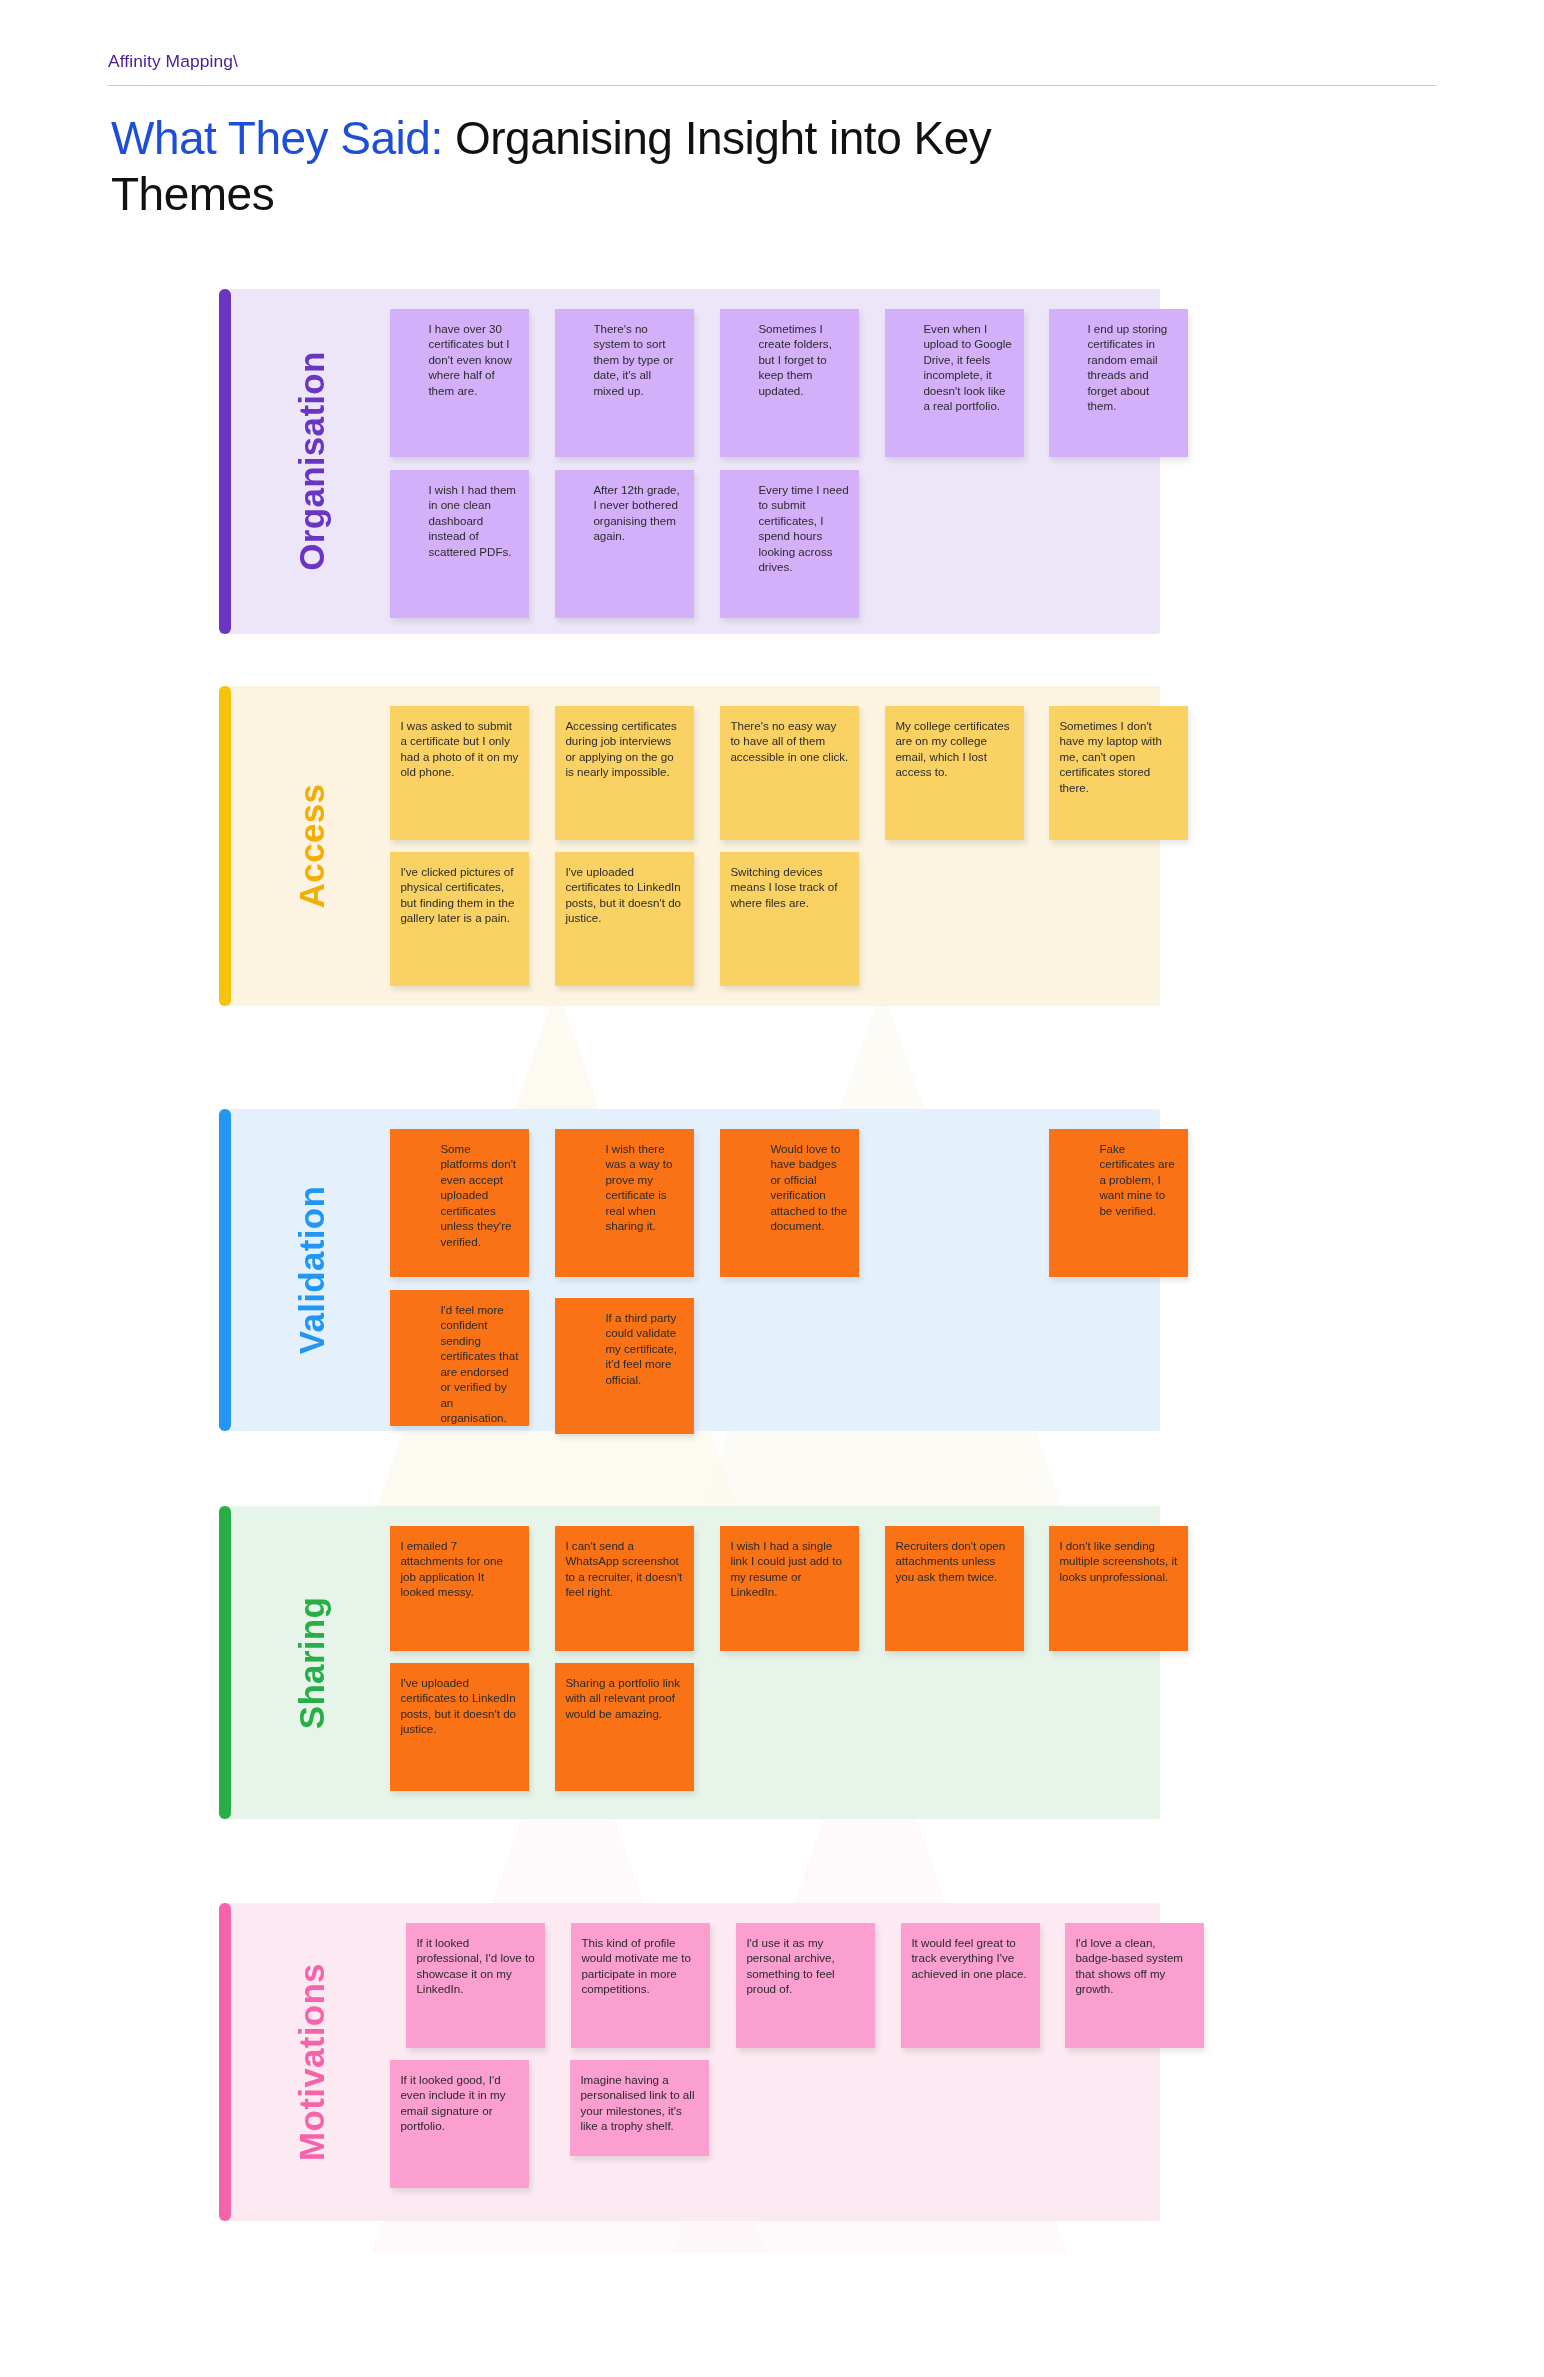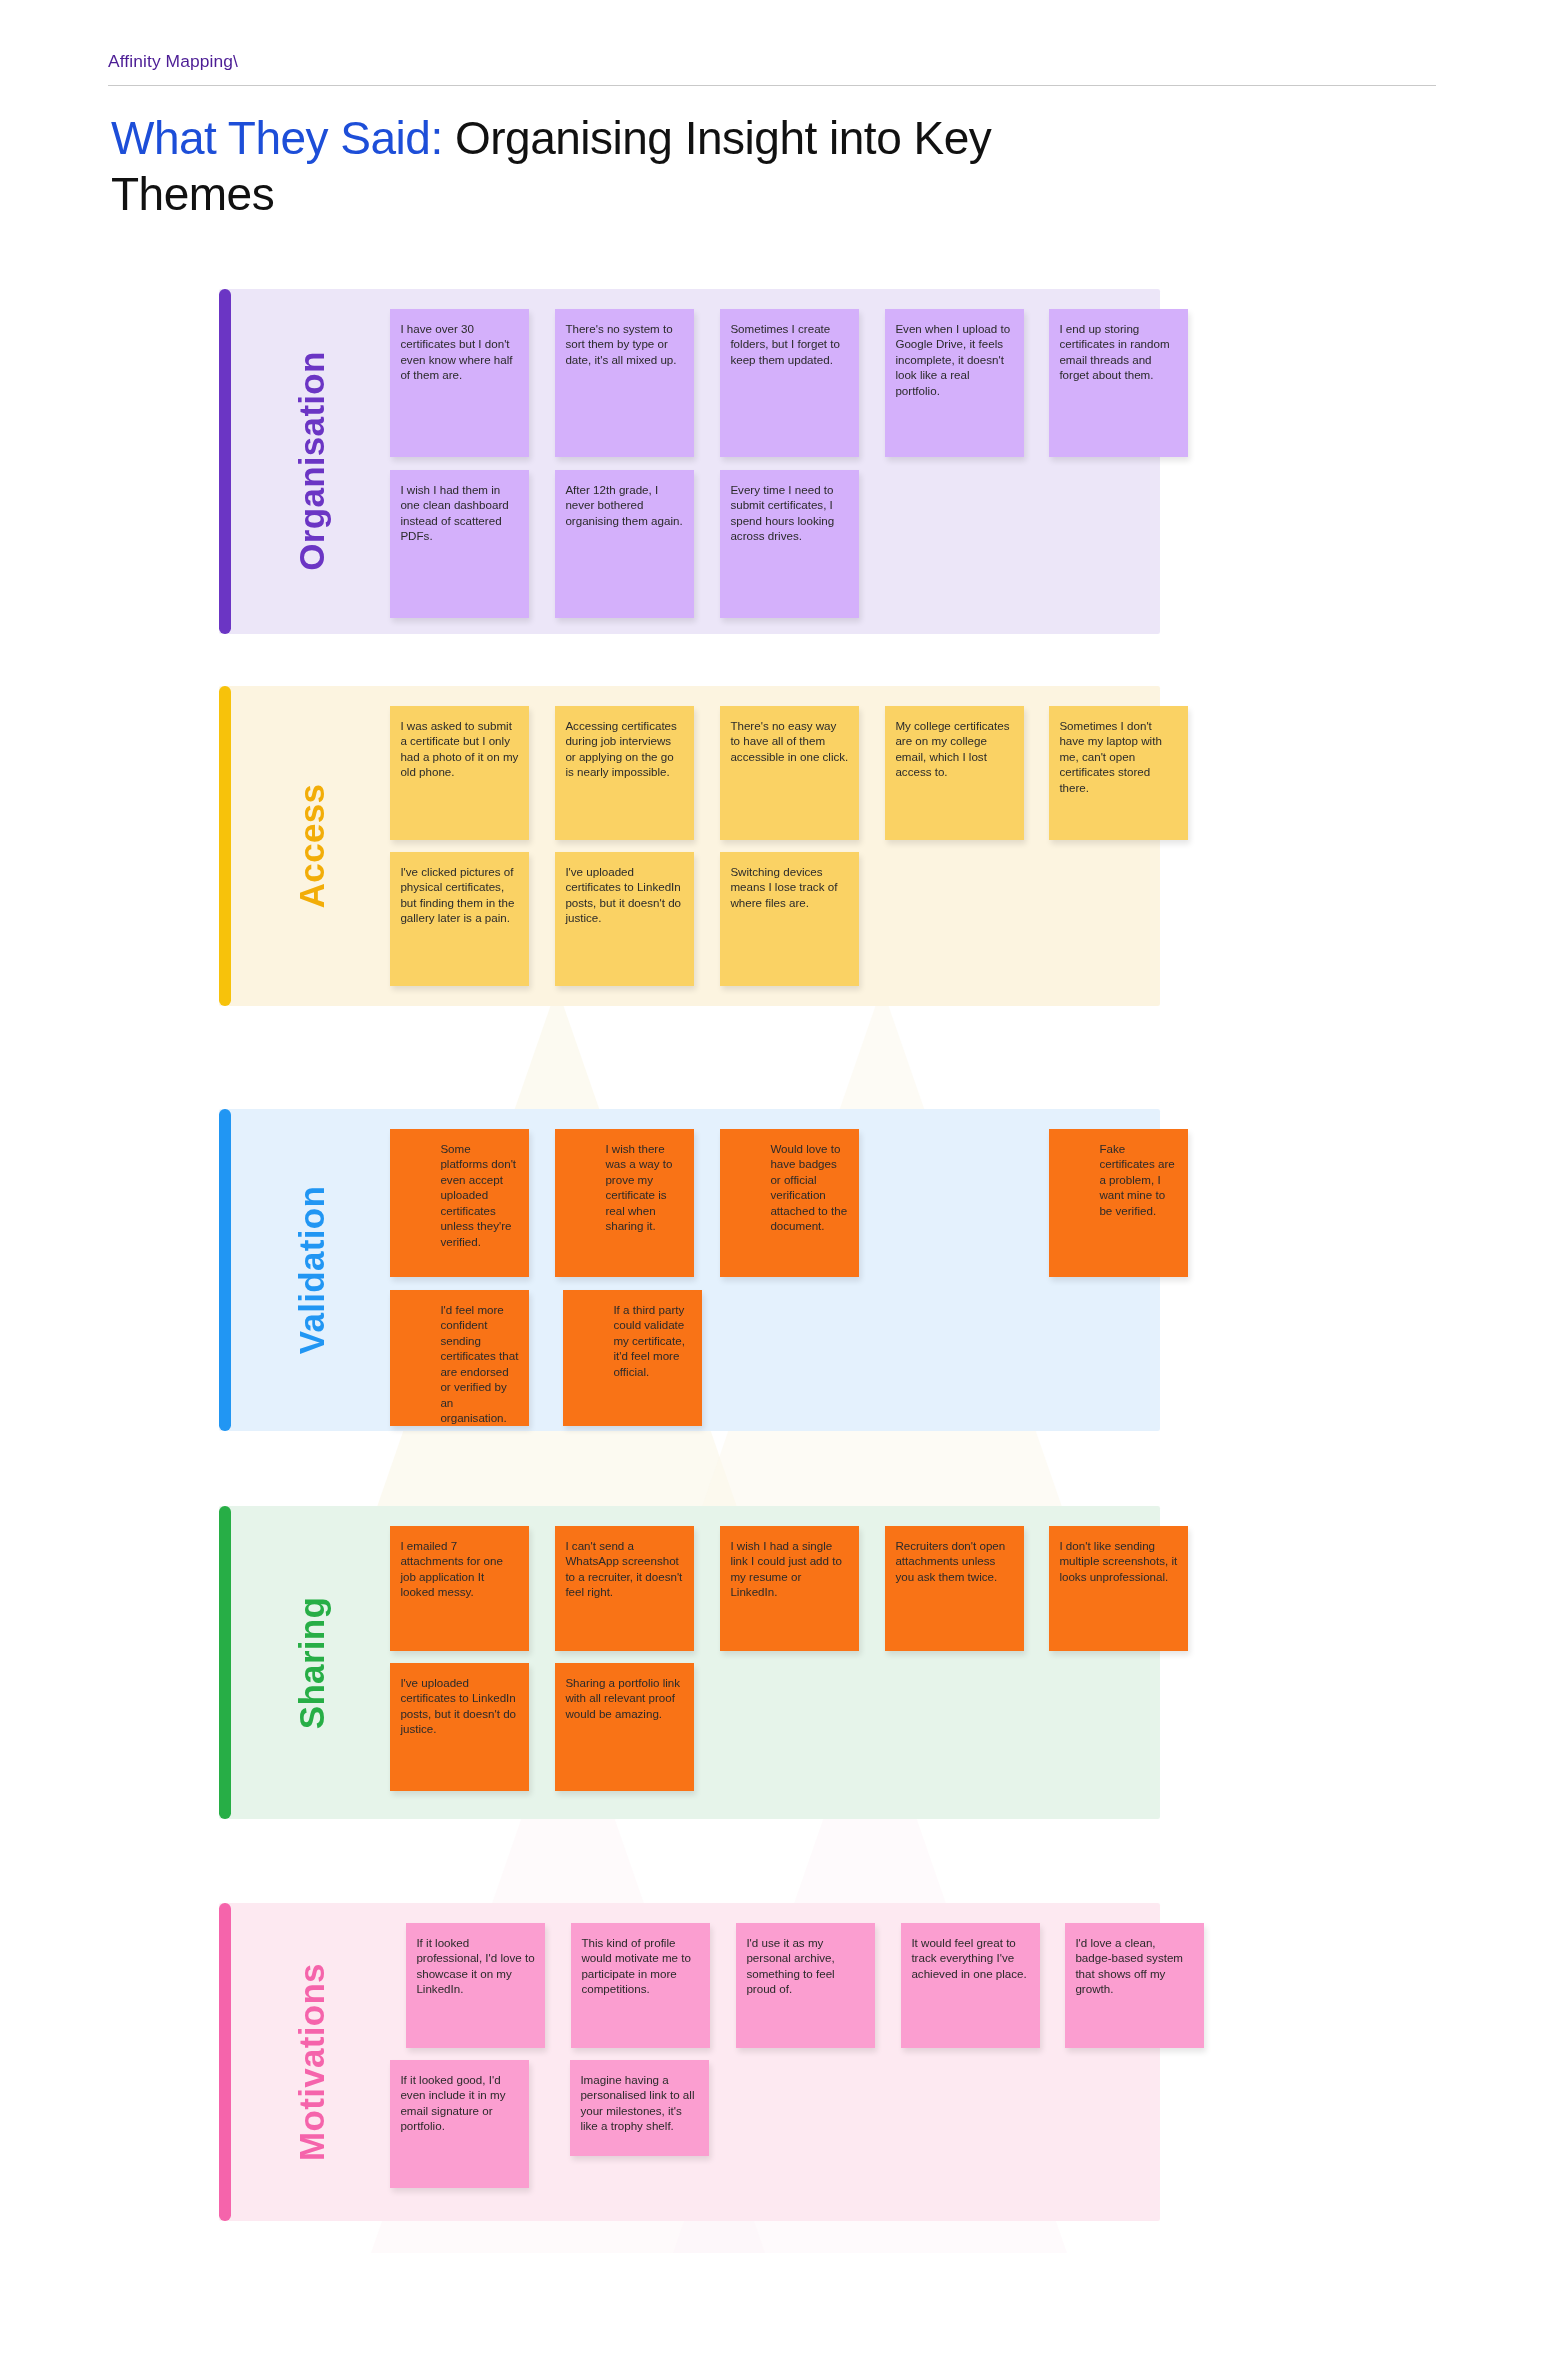--- a/index.html
+++ b/index.html
@@ -136,21 +136,21 @@
     font-size: 11.6px;
     line-height: 1.34;
     color: #2a2a2a;
     font-weight: 400;
   }
 
   
   .t-organisation .theme-panel { background: #ece6f8; }
   .t-organisation .theme-bar   { background: #6b35c4; }
   .t-organisation .theme-label { color: #6b35c4; }
-  .t-organisation .note        { background: #d4b0fb; }
+  .t-organisation .note        { background: #d4b0fb; padding-left: 28px; }
 
   .t-access .theme-panel { background: #fcf4e0; }
   .t-access .theme-bar   { background: #f7c20b; }
   .t-access .theme-label { color: #f2ad08; }
   .t-access .note        { background: #fad264; }
 
   .t-validation .theme-panel { background: #e4f1fd; }
   .t-validation .theme-bar   { background: #2196f3; }
   .t-validation .theme-label { color: #2196f3; }
   .t-validation .note        { background: #f97316; padding-left: 40px; }
@@ -271,21 +271,21 @@
             <span class="note-text">Would love to have badges or official verification attached to the document.</span>
           </div>
           <div class="note" style="left: 659px; top: 0px; height: 148px;">
             <span class="note-text">Fake certificates are a problem, I want mine to be verified.</span>
           </div>
         </div>
         <div class="note-row" style="position: absolute; left: 0px; top: 181px; width: 929px; height: 136px;">
           <div class="note" style="left: 0px; top: 0px; height: 136px;">
             <span class="note-text">I'd feel more confident sending certificates that are endorsed or verified by an organisation.</span>
           </div>
-          <div class="note" style="left: 165px; top: 0px; height: 136px; margin-left: 8px;">
+          <div class="note" style="left: 165px; top: 8px; height: 136px;">
             <span class="note-text">If a third party could validate my certificate, it'd feel more official.</span>
           </div>
         </div>
       </div>
     </section>
     <section class="theme t-sharing" style="position: absolute; left: 0px; top: 1217px; width: 1545px; height: 337px;">
       <div class="theme-panel" style="width: 941px; height: 313px;"></div>
       <div class="theme-bar" style="height: 313px;"></div>
       <div class="theme-label" style="font-size: 35px; left: 312px; top: 157px; transform: rotate(-90deg) translate(-50%, -50%);">Sharing</div>
       <div class="notes" style="left: 390px; top: 0px;">

